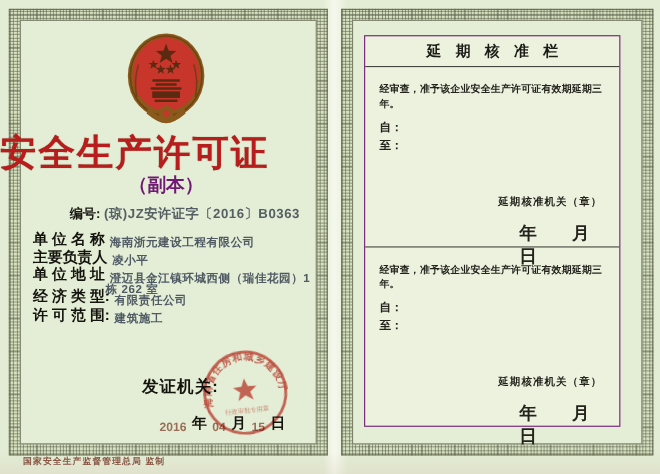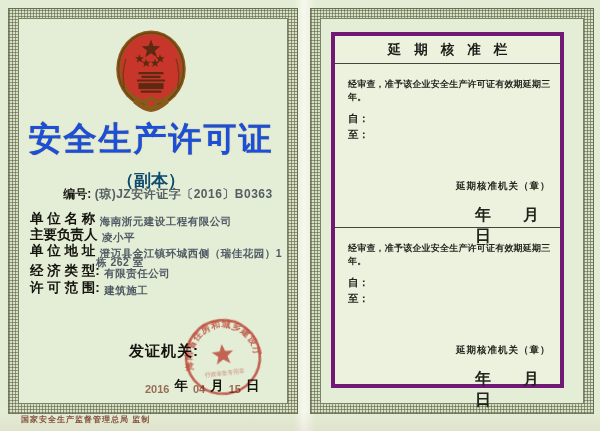--- a/index.html
+++ b/index.html
@@ -13,43 +13,43 @@
   .frame{position:absolute;z-index:1;border:1px solid rgba(96,102,76,.8);background-color:#d7e2c2;
     background-image:
       repeating-linear-gradient(0deg, rgba(92,98,74,.6) 0 1px, transparent 1px 3px),
       repeating-linear-gradient(90deg, rgba(92,98,74,.6) 0 1px, transparent 1px 3px);}
   .frame-inner{position:absolute;inset:9px;background:#e4edd5;border:1px solid rgba(96,102,76,.8);}
   .frame-left{left:8px;top:8px;width:288px;height:404px;}
   .frame-right{left:310px;top:8px;width:282px;height:404px;}
   
   .lp{position:absolute;z-index:2;color:#16160f;}
   .emblem{left:114px;top:29px;width:74px;height:86px;}
-  .cert-title{left:0;top:117px;width:302px;text-align:center;font-size:33px;font-weight:900;
-      letter-spacing:2px;color:#1d4ed8;text-shadow:0 0 1px rgba(67,54,7,.55);}
-  .cert-sub{left:0;top:157px;width:302px;text-align:center;font-size:17px;font-weight:bold;color:#0c4a6e;margin-top:12px;}
+  .cert-title{left:0;top:117px;width:302px;font-size:33px;font-weight:900;
+      letter-spacing:2px;color:#b91c1c;text-shadow:0 0 1px rgba(67,54,7,.55);}
+  .cert-sub{left:0;top:157px;width:302px;text-align:center;font-size:17px;font-weight:bold;color:#701a75;}
   .num-line{left:0;top:186px;width:302px;text-align:center;padding-left:34px;box-sizing:border-box;font-size:12px;}
   .num-label{font-weight:bold;color:#181812;margin-top:28px;}
   .num-value{color:#555f63;font-weight:bold;letter-spacing:.5px;text-align:center;}
   .frow{position:absolute;z-index:2;left:30px;width:250px;white-space:nowrap;}
   .flabel{font-weight:bold;font-size:13.5px;color:#14140e;}
   .fval{font-size:10.5px;color:#4f5a64;font-weight:bold;position:relative;top:2px;letter-spacing:.5px;}
   .fval2{position:absolute;z-index:2;left:96px;font-size:10.5px;color:#4f5a64;font-weight:bold;letter-spacing:.5px;}
   .vnum{font-size:11px;color:#4f5a64;font-weight:bold;position:relative;top:3px;margin:0 3px;}
   .vunit{font-size:13.5px;font-weight:bold;color:#14140e;}
   .issuer{position:absolute;z-index:2;left:129px;top:342px;font-size:15px;font-weight:900;color:#14140e;letter-spacing:1px;}
   .issue-date{position:absolute;z-index:2;left:142px;top:376px;white-space:nowrap;}
   .dnum{font-size:11px;color:#996d57;font-weight:bold;position:relative;top:3px;margin:0 3px;}
   .dunit{font-size:13.5px;font-weight:900;color:#14140e;margin:0 2px;}
   .seal{position:absolute;z-index:3;left:182px;top:316px;width:82px;height:82px;
         mix-blend-mode:multiply;opacity:.92;filter:blur(.3px);transform:rotate(-6deg);}
   .lp-footer{position:absolute;z-index:2;left:21px;top:414px;font-size:8px;letter-spacing:1px;
         color:#7c4434;opacity:.9;font-weight:bold;}
   
   .rbox{position:absolute;z-index:2;left:331px;top:32px;width:233px;height:356px;background:#edf2df;
-        border:4px solid #701a75;box-sizing:border-box;}
+        border:1px solid #701a75;box-sizing:border-box;}
   .rbox-title{height:27px;line-height:27px;border-bottom:1px solid #44453c;text-align:center;
         font-weight:900;font-size:13.5px;letter-spacing:13px;padding-left:13px;color:#1c1c16;}
   .rp-section{position:relative;height:163px;}
   .rp-section.second{border-top:1px solid #44453c;height:164px;}
   .rp-body{position:absolute;top:14px;left:13px;right:7px;font-size:9px;font-weight:bold;
         letter-spacing:.2px;color:#23231c;}
   .rp-from{position:absolute;top:48px;left:13px;font-size:10.5px;font-weight:bold;color:#23231c;}
   .rp-to{position:absolute;top:64px;left:13px;font-size:10.5px;font-weight:bold;color:#23231c;}
   .rp-auth{position:absolute;top:116px;left:121px;font-size:9.5px;font-weight:bold;letter-spacing:1px;color:#23231c;}
   .rp-date{position:absolute;top:141px;left:140px;font-size:16px;font-weight:bold;color:#23231c;}

